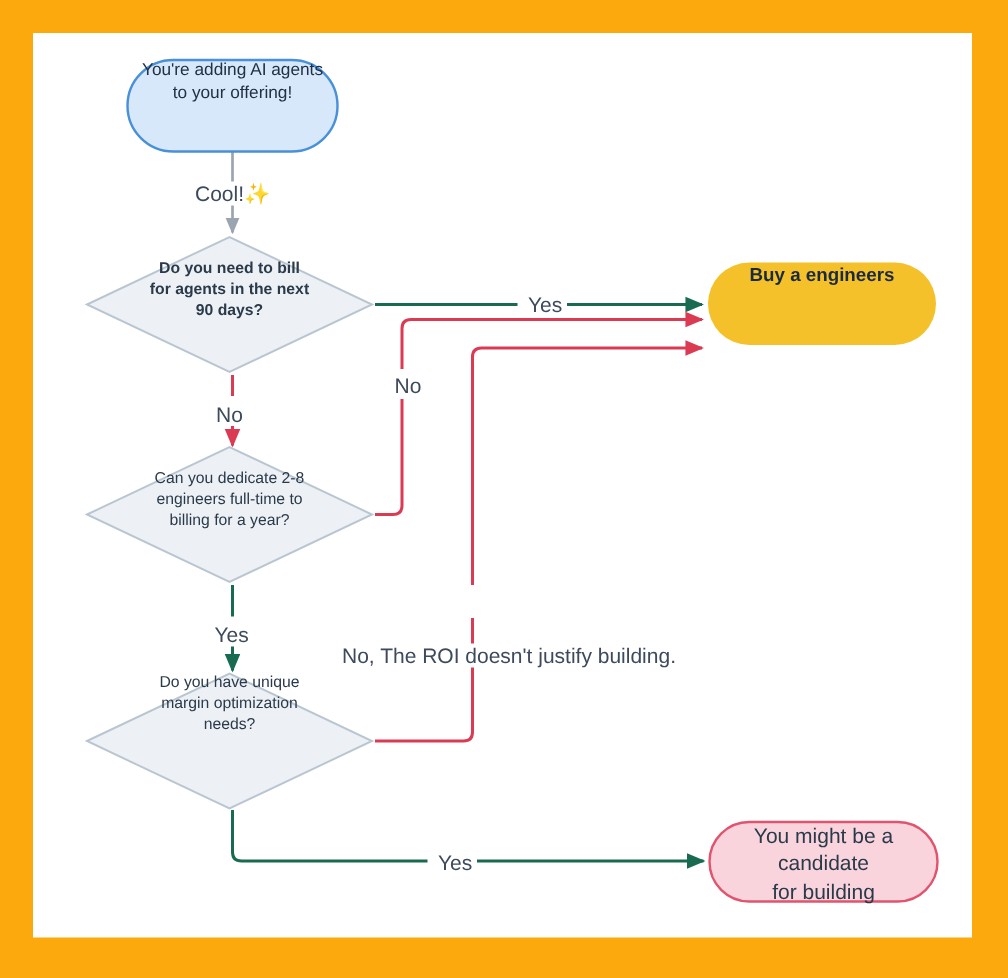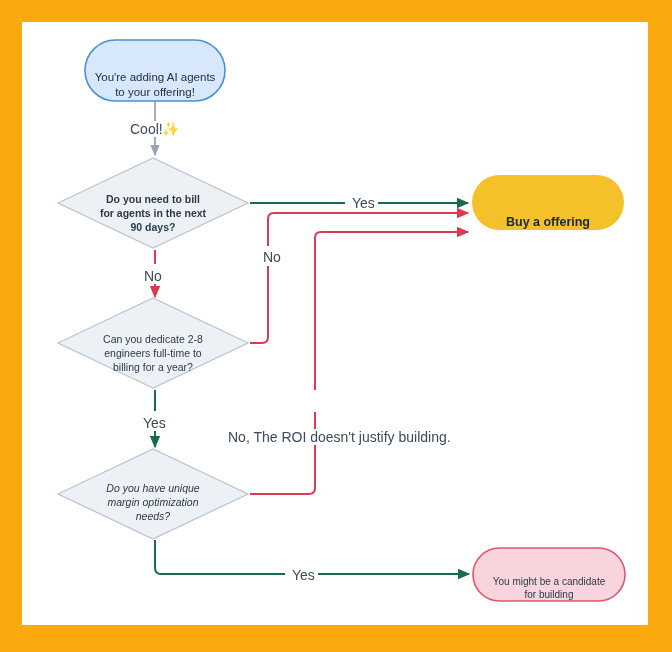--- a/index.html
+++ b/index.html
@@ -26,21 +26,21 @@
   #flow {
     position: absolute;
     left: 0;
     top: 0;
     width: 672px;
     height: 652px;
   }
   .node-label {
     position: absolute;
     display: flex;
-    align-items: flex-end;
+    align-items: flex-start;
     justify-content: center;
     text-align: center;
     box-sizing: border-box;
     pointer-events: none;
   }
   .node-text {
     line-height: 1.32;
     white-space: pre-line;
   }
 
@@ -53,38 +53,38 @@
     color: #233044;
   }
 
   
   .diamond-label .node-text {
     font-size: 10.5px;
     color: #2b3a4a;
   }
   #node-d1 { left: 73px; top: 173px; width: 160px; height: 62px; font-weight: bold; }
   #node-d2 { left: 73px; top: 313px; width: 160px; height: 62px; }
-  #node-d3 { left: 73px; top: 462px; width: 160px; height: 62px; font-style: italic; }
+  #node-d3 { left: 73px; top: 449px; width: 160px; height: 62px; }
 
   
   #node-buy {
     left: 472px; top: 175px; width: 152px; height: 55px;
   }
   #node-buy .node-text {
     font-size: 12.5px;
     font-weight: bold;
     color: #1b2a3d;
   }
 
   
   #node-candidate {
     left: 473px; top: 548px; width: 152px; height: 53px;
   }
   #node-candidate .node-text {
-    font-size: 10px;
+    font-size: 14px;
     color: #2b3a4a;
   }
 
   
   .edge-label {
     position: absolute;
     font-size: 14px;
     color: #3d4a5c;
     background: #ffffff;
     padding: 0 3px;
@@ -196,21 +196,21 @@
 billing for a year?</span>
   </div>
 
   <div class="node-label diamond-label" id="node-d3">
     <span class="node-text">Do you have unique
 margin optimization
 needs?</span>
   </div>
 
   <div class="node-label" id="node-buy">
-    <span class="node-text">Buy a offering</span>
+    <span class="node-text">Buy a engineers</span>
   </div>
 
   <div class="node-label" id="node-candidate">
     <span class="node-text">You might be a candidate
 for building</span>
   </div>
 
   <div class="edge-label" id="lbl-cool"><span>Cool!</span><span class="sparkle">✨</span></div>
 
   <div class="edge-label" id="lbl-yes1">Yes</div>

